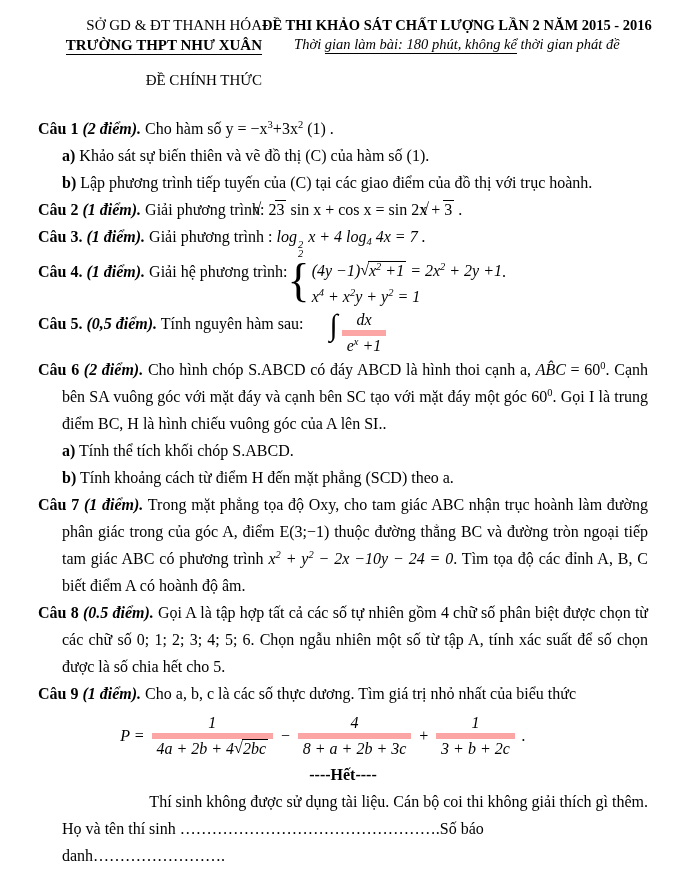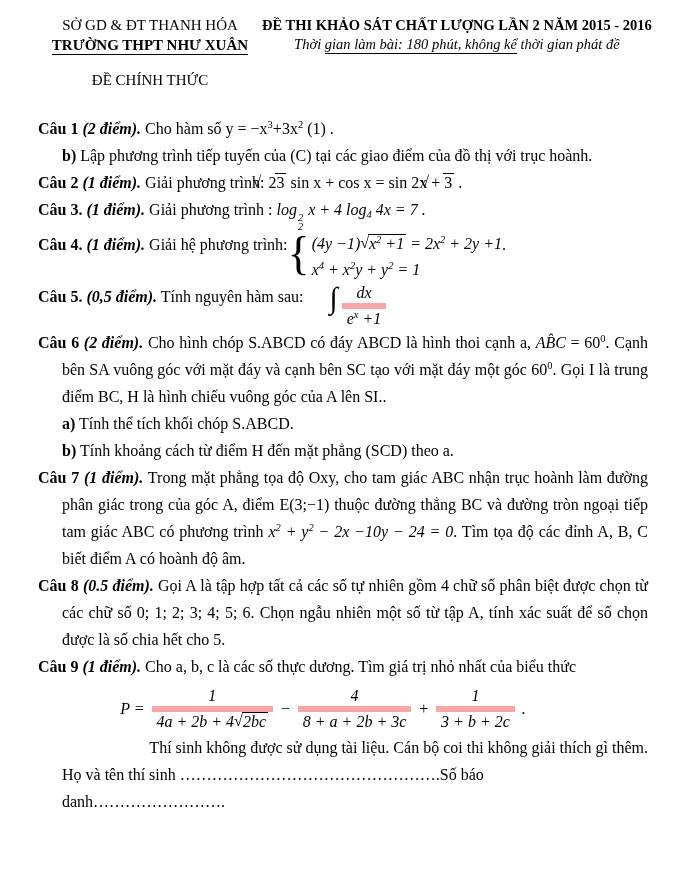--- a/index.html
+++ b/index.html
@@ -3,21 +3,21 @@
 <meta charset="utf-8">
 <style>
   html,body{margin:0;padding:0}
   body{
     width:678px;height:881px;overflow:hidden;background:#fff;color:#000;
     font-family:"Liberation Serif","DejaVu Serif",serif;font-size:16px;
   }
   .page{padding:16px 30px 0 38px}
   
   .hdr{display:flex;align-items:flex-start}
-  .hdr-l{width:224px;text-align:center;font-size:15px;line-height:1.3;flex:none}
+  .hdr-l{width:224px;text-align:right;font-size:15px;line-height:1.3;flex:none}
   .hdr-r{flex:1;text-align:center;line-height:1.32}
   .hdr-title{font-weight:bold;font-size:14.5px;white-space:nowrap}
   .hdr-subject{font-weight:bold;font-size:15px}
   .hdr-time{font-style:italic;font-size:14.5px}
   .u{border-bottom:1px solid #000;padding-bottom:1px}
   .official{margin-top:16px}
   .b{font-weight:bold}
   .bi{font-weight:bold;font-style:italic}
   .i{font-style:italic}
   
@@ -58,20 +58,21 @@
     </div>
     <div class="hdr-r">
       <div class="hdr-title">ĐỀ THI KHẢO SÁT CHẤT LƯỢNG LẦN 2 NĂM 2015 - 2016</div>
       <div class="hdr-time"><span>Thời </span><span class="u">gian làm bài: 180 phút, không kể</span><span> thời gian phát đề</span></div>
     </div>
   </div>
 
   <div class="main">
 
     <p class="q"><span class="b">Câu 1</span><span class="bi"> (2 điểm).</span><span> Cho hàm số </span><span><span>y = −x</span><sup class="sup">3</sup><span>+3x</span><sup class="sup">2</sup><span> (1) .</span></span></p>
+    <p class="item"><span class="b">a)</span><span> Khảo sát sự biến thiên và vẽ đồ thị (C) của hàm số (1).</span></p>
     <p class="item"><span class="b">b)</span><span> Lập phương trình tiếp tuyến của (C) tại các giao điểm của đồ thị với trục hoành.</span></p>
 
     <p class="q"><span class="b">Câu 2</span><span class="bi"> (1 điểm).</span><span>  Giải phương trình:  </span><span><span>2</span><span class="sqrt"><span class="sqrt-sign">√</span><span class="radicand">3</span></span><span> sin x + cos x = sin 2x + </span><span class="sqrt"><span class="sqrt-sign">√</span><span class="radicand">3</span></span><span> .</span></span></p>
 
     <p class="q"><span class="b">Câu 3.</span><span class="bi"> (1 điểm).</span><span> Giải phương trình : </span><span class="i"><span>log</span><span class="supsub">
             <span>2</span>
             <span>2</span>
           </span><span> x + 4 log</span><sub class="sub">4</sub><span> 4x = 7 .</span></span></p>
 
     <div class="q mathrow">
@@ -117,17 +118,18 @@
       <span class="frac">
           <span class="num">1</span>
           <span class="den">3 + b + 2c</span>
         </span>
       <span> .</span>
     </div>
 
   </div>
 
   <div class="footer">
+    <div class="end-mark">----Hết----</div>
     <div class="note">Thí sinh không được sử dụng tài liệu. Cán bộ coi thi không giải thích gì thêm.</div>
     <div class="name-line"><span>Họ và tên thí sinh </span><span>…………………………………………</span><span>.Số báo danh</span><span>…………………….</span></div>
   </div>
 
 </div>
 
 </body></html>

